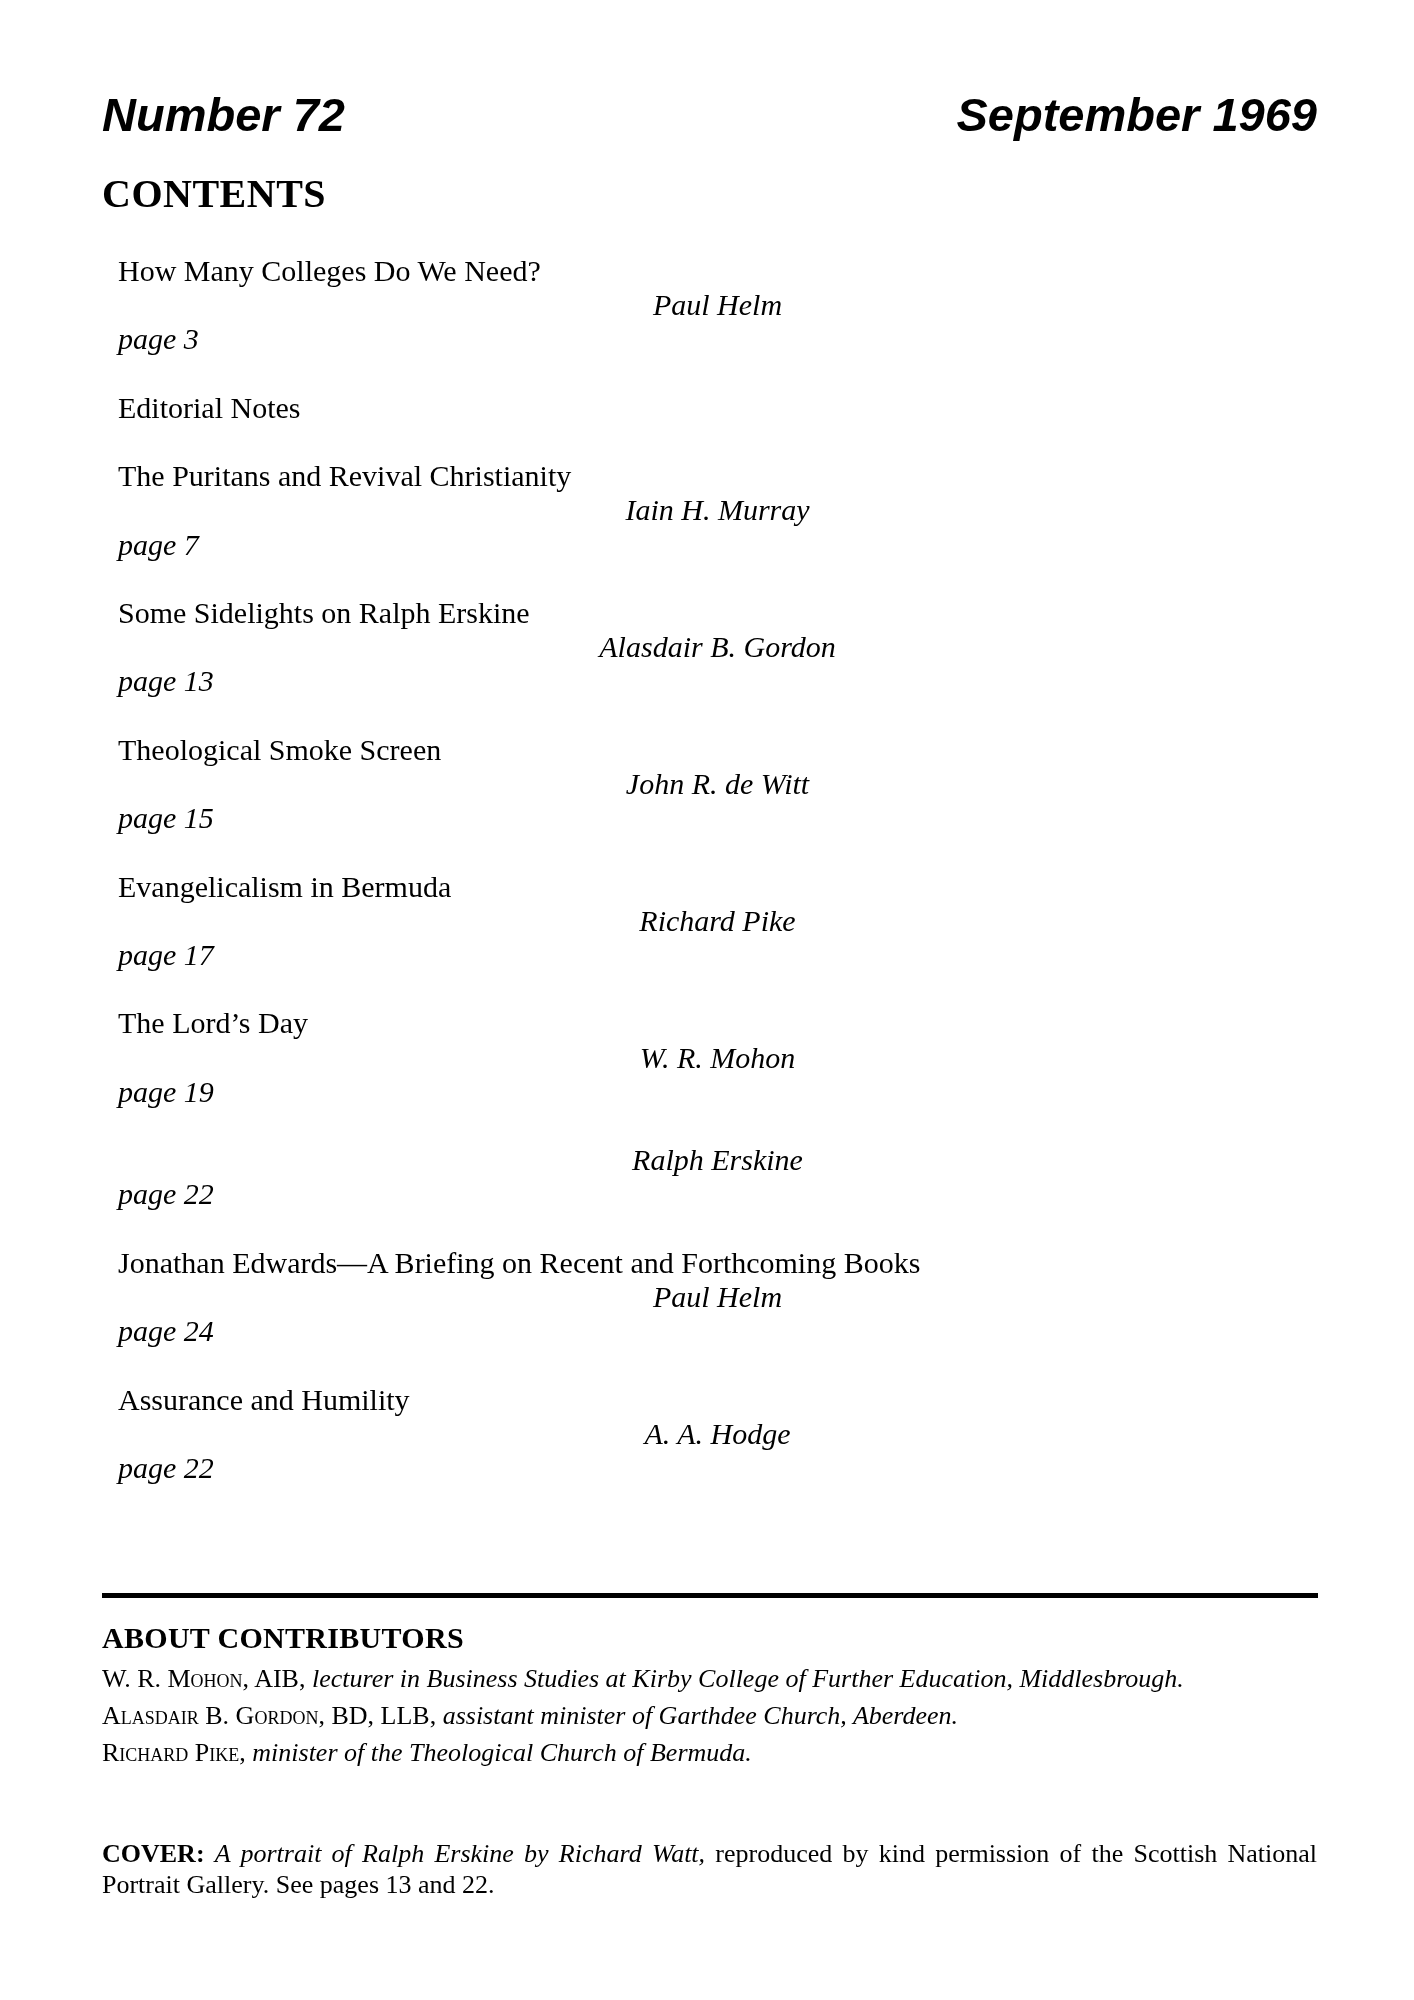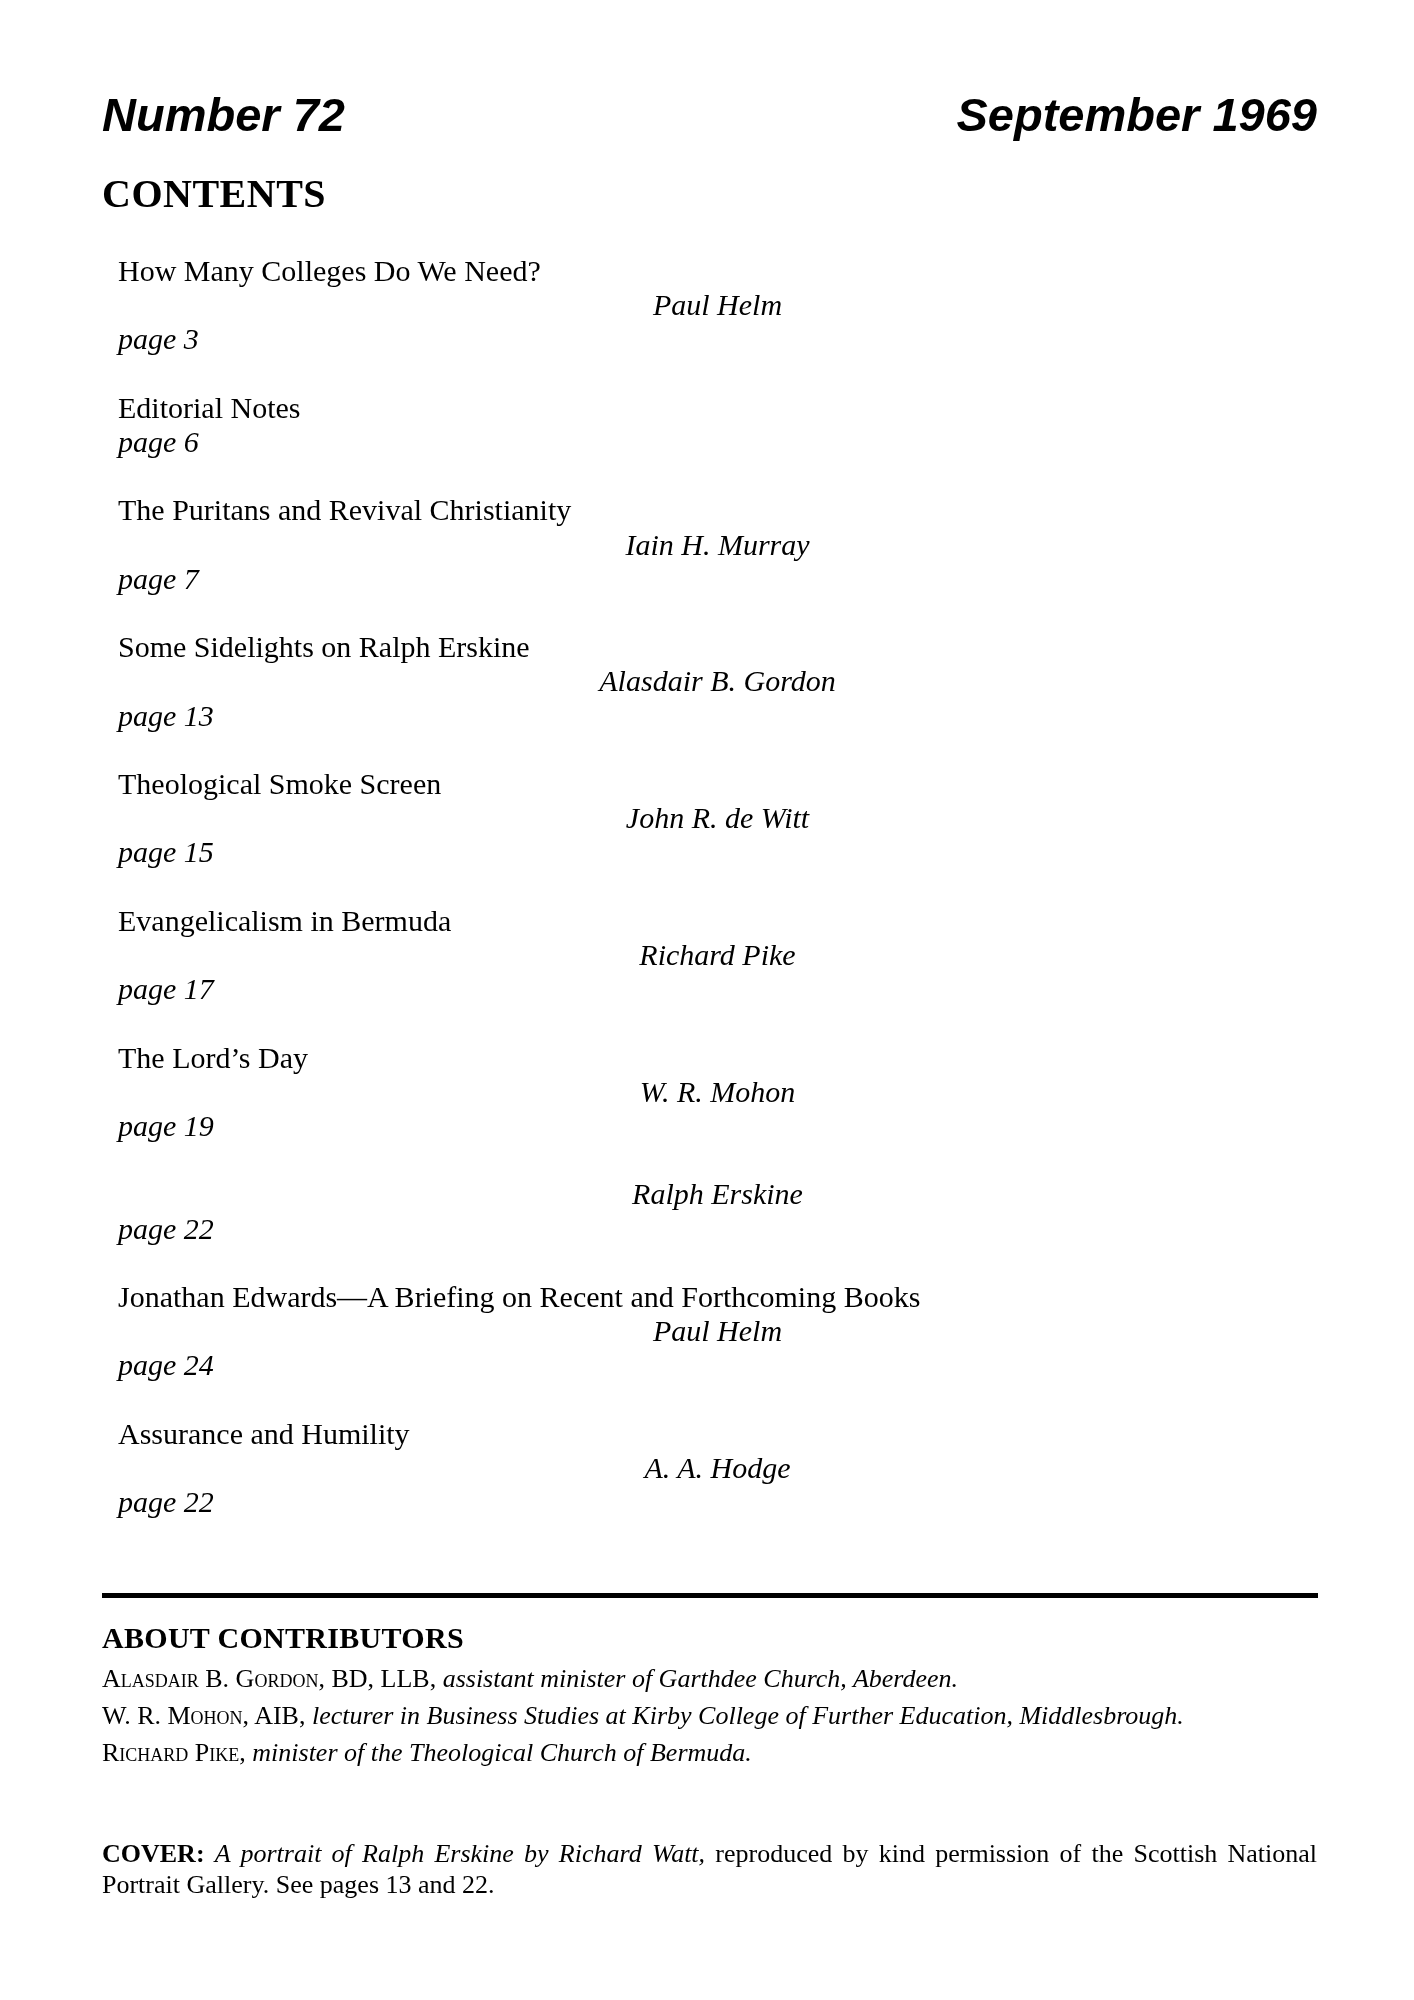--- a/index.html
+++ b/index.html
@@ -112,21 +112,20 @@
 <div class="abs toc">
 
   <div class="toc-entry">
     <div class="toc-title">How Many Colleges Do We Need?</div>
     <div class="toc-author">Paul Helm</div>
     <div class="toc-page">page 3</div>
   </div>
 
   <div class="toc-entry">
     <div class="toc-title">Editorial Notes</div>
-    <div class="toc-page">page 6</div>
   </div>
 
   <div class="toc-entry">
     <div class="toc-title">The Puritans and Revival Christianity</div>
     <div class="toc-author">Iain H. Murray</div>
     <div class="toc-page">page 7</div>
   </div>
 
   <div class="toc-entry">
     <div class="toc-title">Some Sidelights on Ralph Erskine</div>
@@ -169,22 +168,22 @@
     <div class="toc-page">page 22</div>
   </div>
 
 </div>
 
 <div class="abs rule"></div>
 
 <div class="abs about-heading">ABOUT CONTRIBUTORS</div>
 
 <div class="abs contributors">
+  <div class="contributor-line"><span class="sc">W. R. Mohon</span><span>, AIB, </span><span class="it">lecturer in Business Studies at Kirby College of Further Education, Middlesbrough.</span></div>
   <div class="contributor-line"><span class="sc">Alasdair B. Gordon</span><span>, BD, LLB, </span><span class="it">assistant minister of Garthdee Church, Aberdeen.</span></div>
-  <div class="contributor-line"><span class="sc">W. R. Mohon</span><span>, AIB, </span><span class="it">lecturer in Business Studies at Kirby College of Further Education, Middlesbrough.</span></div>
   <div class="contributor-line"><span class="sc">Richard Pike</span><span>, </span><span class="it">minister of the Theological Church of Bermuda.</span></div>
 </div>
 
 <div class="abs cover">
   <div class="cover-line1">
     <span class="cover-label">COVER:</span>
     <span class="it">A portrait of Ralph Erskine by Richard Watt,</span>
     <span>reproduced by kind permission of the Scottish National</span>
   </div>
   <div class="cover-line2">Portrait Gallery. See pages 13 and 22.</div>

